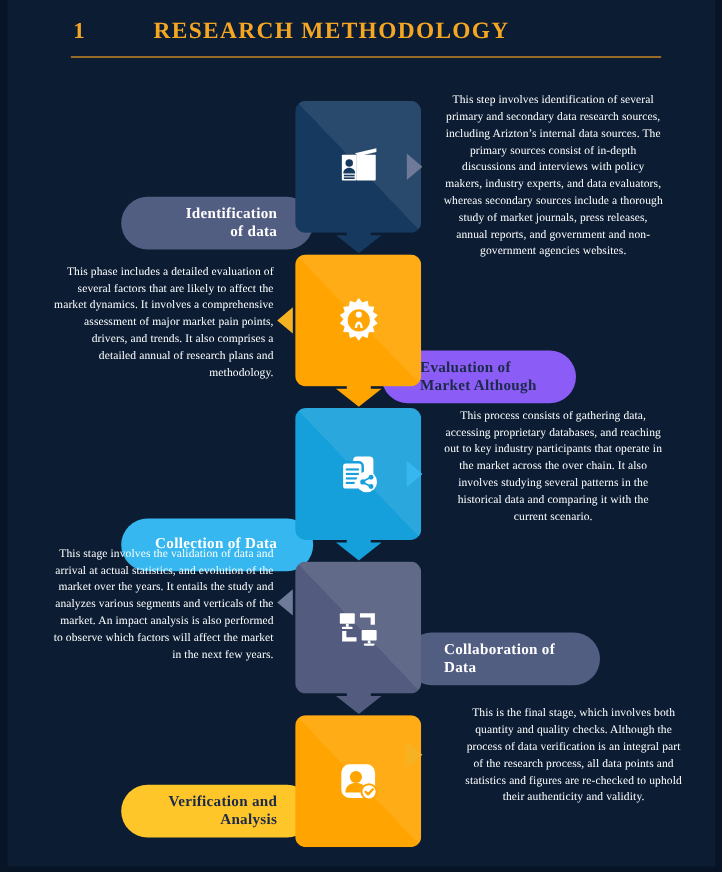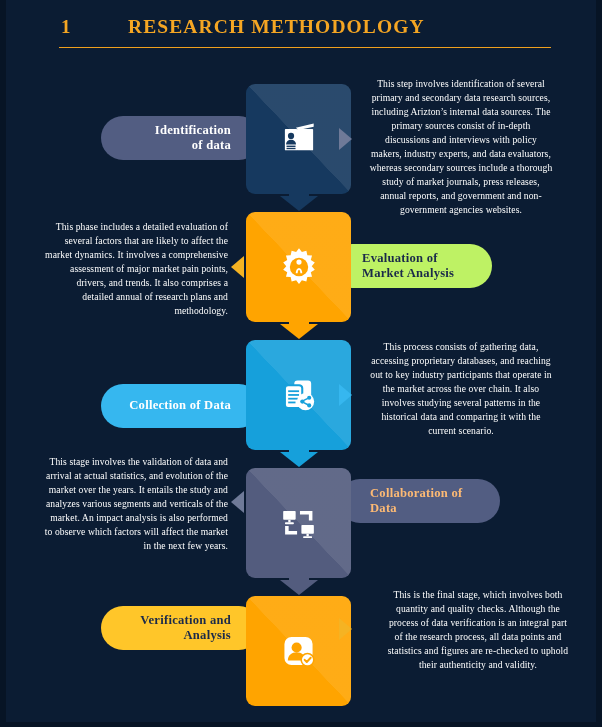--- a/index.html
+++ b/index.html
@@ -122,20 +122,21 @@
 
   
   .pill {
     position: absolute;
     height: 44px;
     border-radius: 22px;
     display: flex;
     align-items: center;
     z-index: 2;
     box-sizing: border-box;
+    margin-top: 48px;
   }
   .pill-left {
     justify-content: flex-end;
     padding-right: 30px;
     text-align: right;
   }
   .pill-right {
     justify-content: flex-start;
     padding-left: 32px;
     text-align: left;
@@ -222,24 +223,24 @@
         <circle cx="24" cy="18.9" r="2.7" fill="#ffffff"></circle>
         <path d="M20.6 30.6 c0-3.4 1.5-5.6 3.4-5.6 s3.4 2.2 3.4 5.6 l-1.9 0 -0.6-3.1 -1.8 0 -0.6 3.1 Z" fill="#ffffff"></path>
       </svg>
     </div>
   </div>
   <div class="connector" id="conn-1" style="top:314px; height:26px;">
     <div class="stem" style="height: 12px; background: rgb(255, 164, 0);"></div>
     <div class="head" style="top: 10px; border-top: 15px solid rgb(255, 164, 0);"></div>
   </div>
 
-  <div class="pill pill-right" id="pill-1" style="left: 324px; width: 162px; top: 244px; background: #bef264; color: rgb(27, 42, 74);">
+  <div class="pill pill-right" id="pill-1" style="left: 312px; width: 162px; top: 244px; background: #8b5cf6; color: rgb(27, 42, 74);">
     <span>
       <span>Evaluation of</span><br>
-      <span>Market Analysis</span>
+      <span>Market Although</span>
     </span>
   </div>
   <div class="tri tri-left" id="tri-1" style="left: 225px; top: 256px; border-right: 13px solid rgb(245, 179, 35);"></div>
   <div class="para para-left" id="para-1" style="left:38px; top:220px; width:184px;">This phase includes a detailed evaluation of several factors that are likely to affect the market dynamics. It involves a comprehensive assessment of major market pain points, drivers, and trends. It also comprises a detailed annual of research plans and methodology.</div>
 
   <div class="step-box" id="box-2" style="top:340px; height:110px;">
     <div class="box-tone" id="tone-2" style="background: rgb(22, 160, 219);"></div>
     <div class="box-icon">
       <svg width="45" height="45" viewBox="0 0 48 48">
         <rect x="19.5" y="8.5" width="18.0" height="22.5" rx="3.4" fill="#ffffff"></rect>
@@ -281,21 +282,21 @@
         <path d="M25.0 11.5 L38.0 11.5 L38.0 21.5 L34.3 21.5 L34.3 15.2 L25.0 15.2 Z" fill="#ffffff"></path>
         <path d="M22.0 36.0 L9.5 36.0 L9.5 27.0 L13.2 27.0 L13.2 32.3 L22.0 32.3 Z" fill="#ffffff"></path>
       </svg>
     </div>
   </div>
   <div class="connector" id="conn-3" style="top:570px; height:26px;">
     <div class="stem" style="height: 12px; background: rgb(83, 92, 126);"></div>
     <div class="head" style="top: 10px; border-top: 15px solid rgb(83, 92, 126);"></div>
   </div>
 
-  <div class="pill pill-right" id="pill-3" style="left: 332px; width: 162px; top: 479px; background: rgb(82, 93, 130); color: #fdba74;">
+  <div class="pill pill-right" id="pill-3" style="left: 332px; width: 162px; top: 479px; background: rgb(82, 93, 130); color: #ffffff;">
     <span>
       <span>Collaboration of</span><br>
       <span>Data</span>
     </span>
   </div>
   <div class="tri tri-left" id="tri-3" style="left: 225px; top: 491px; border-right: 13px solid rgb(111, 122, 152);"></div>
   <div class="para para-left" id="para-3" style="left:38px; top:455px; width:184px;">This stage involves the validation of data and arrival at actual statistics, and evolution of the market over the years. It entails the study and analyzes various segments and verticals of the market. An impact analysis is also performed to observe which factors will affect the market in the next few years.</div>
 
   <div class="step-box" id="box-4" style="top:596px; height:110px;">
     <div class="box-tone" id="tone-4" style="background: rgb(255, 164, 0);"></div>

